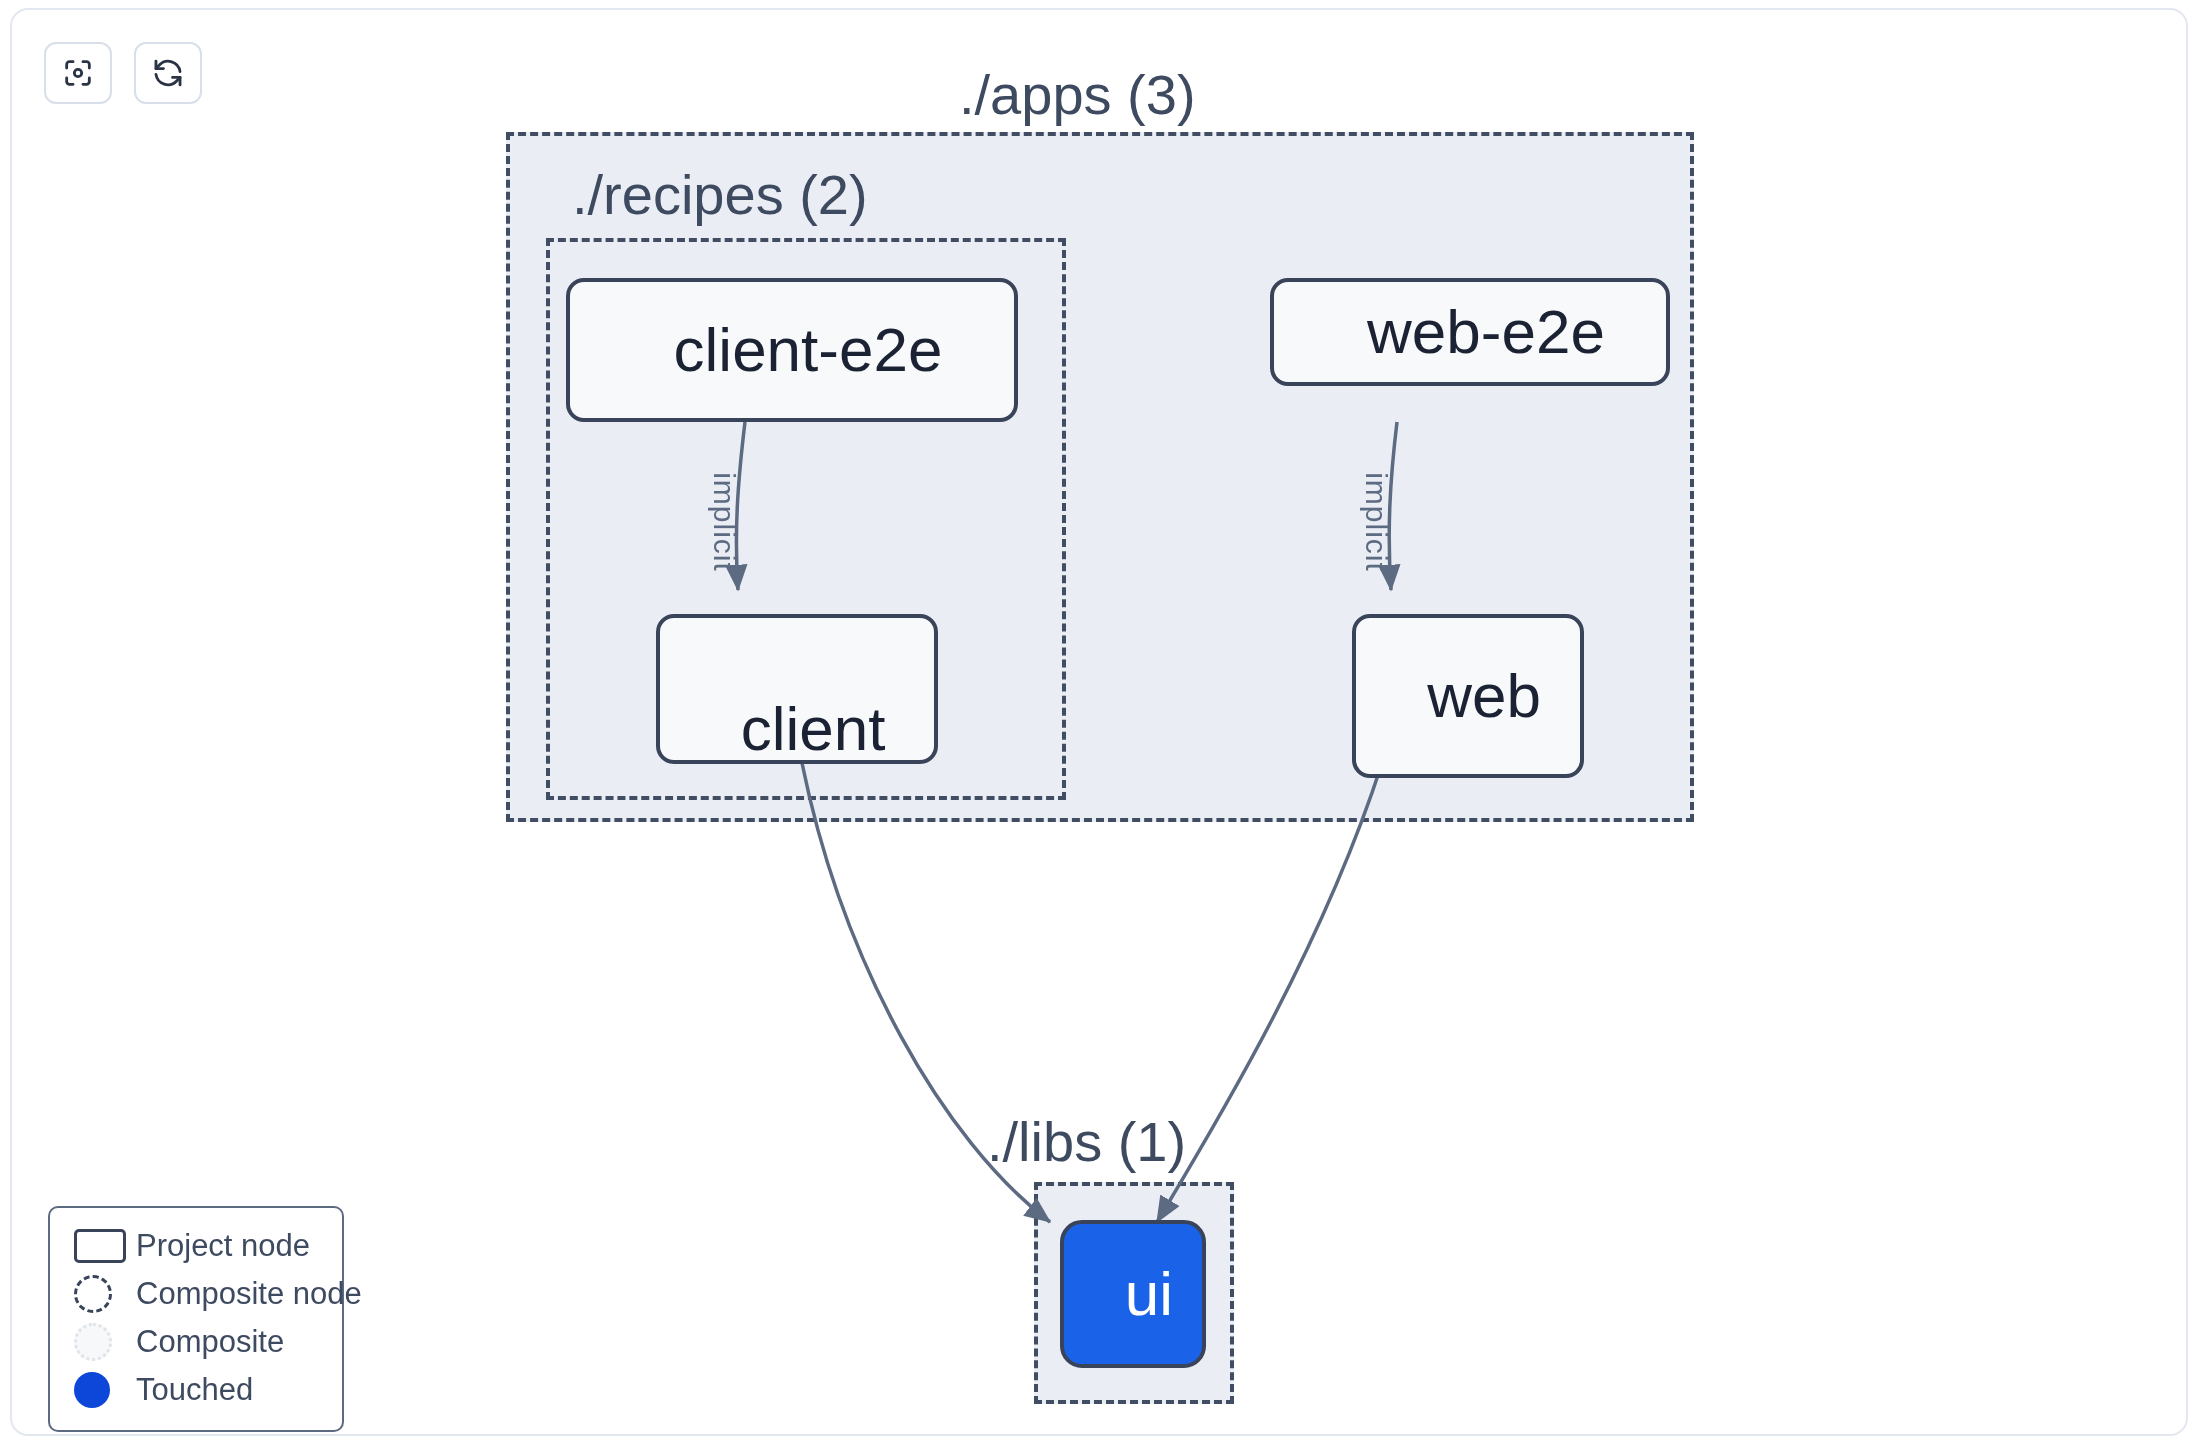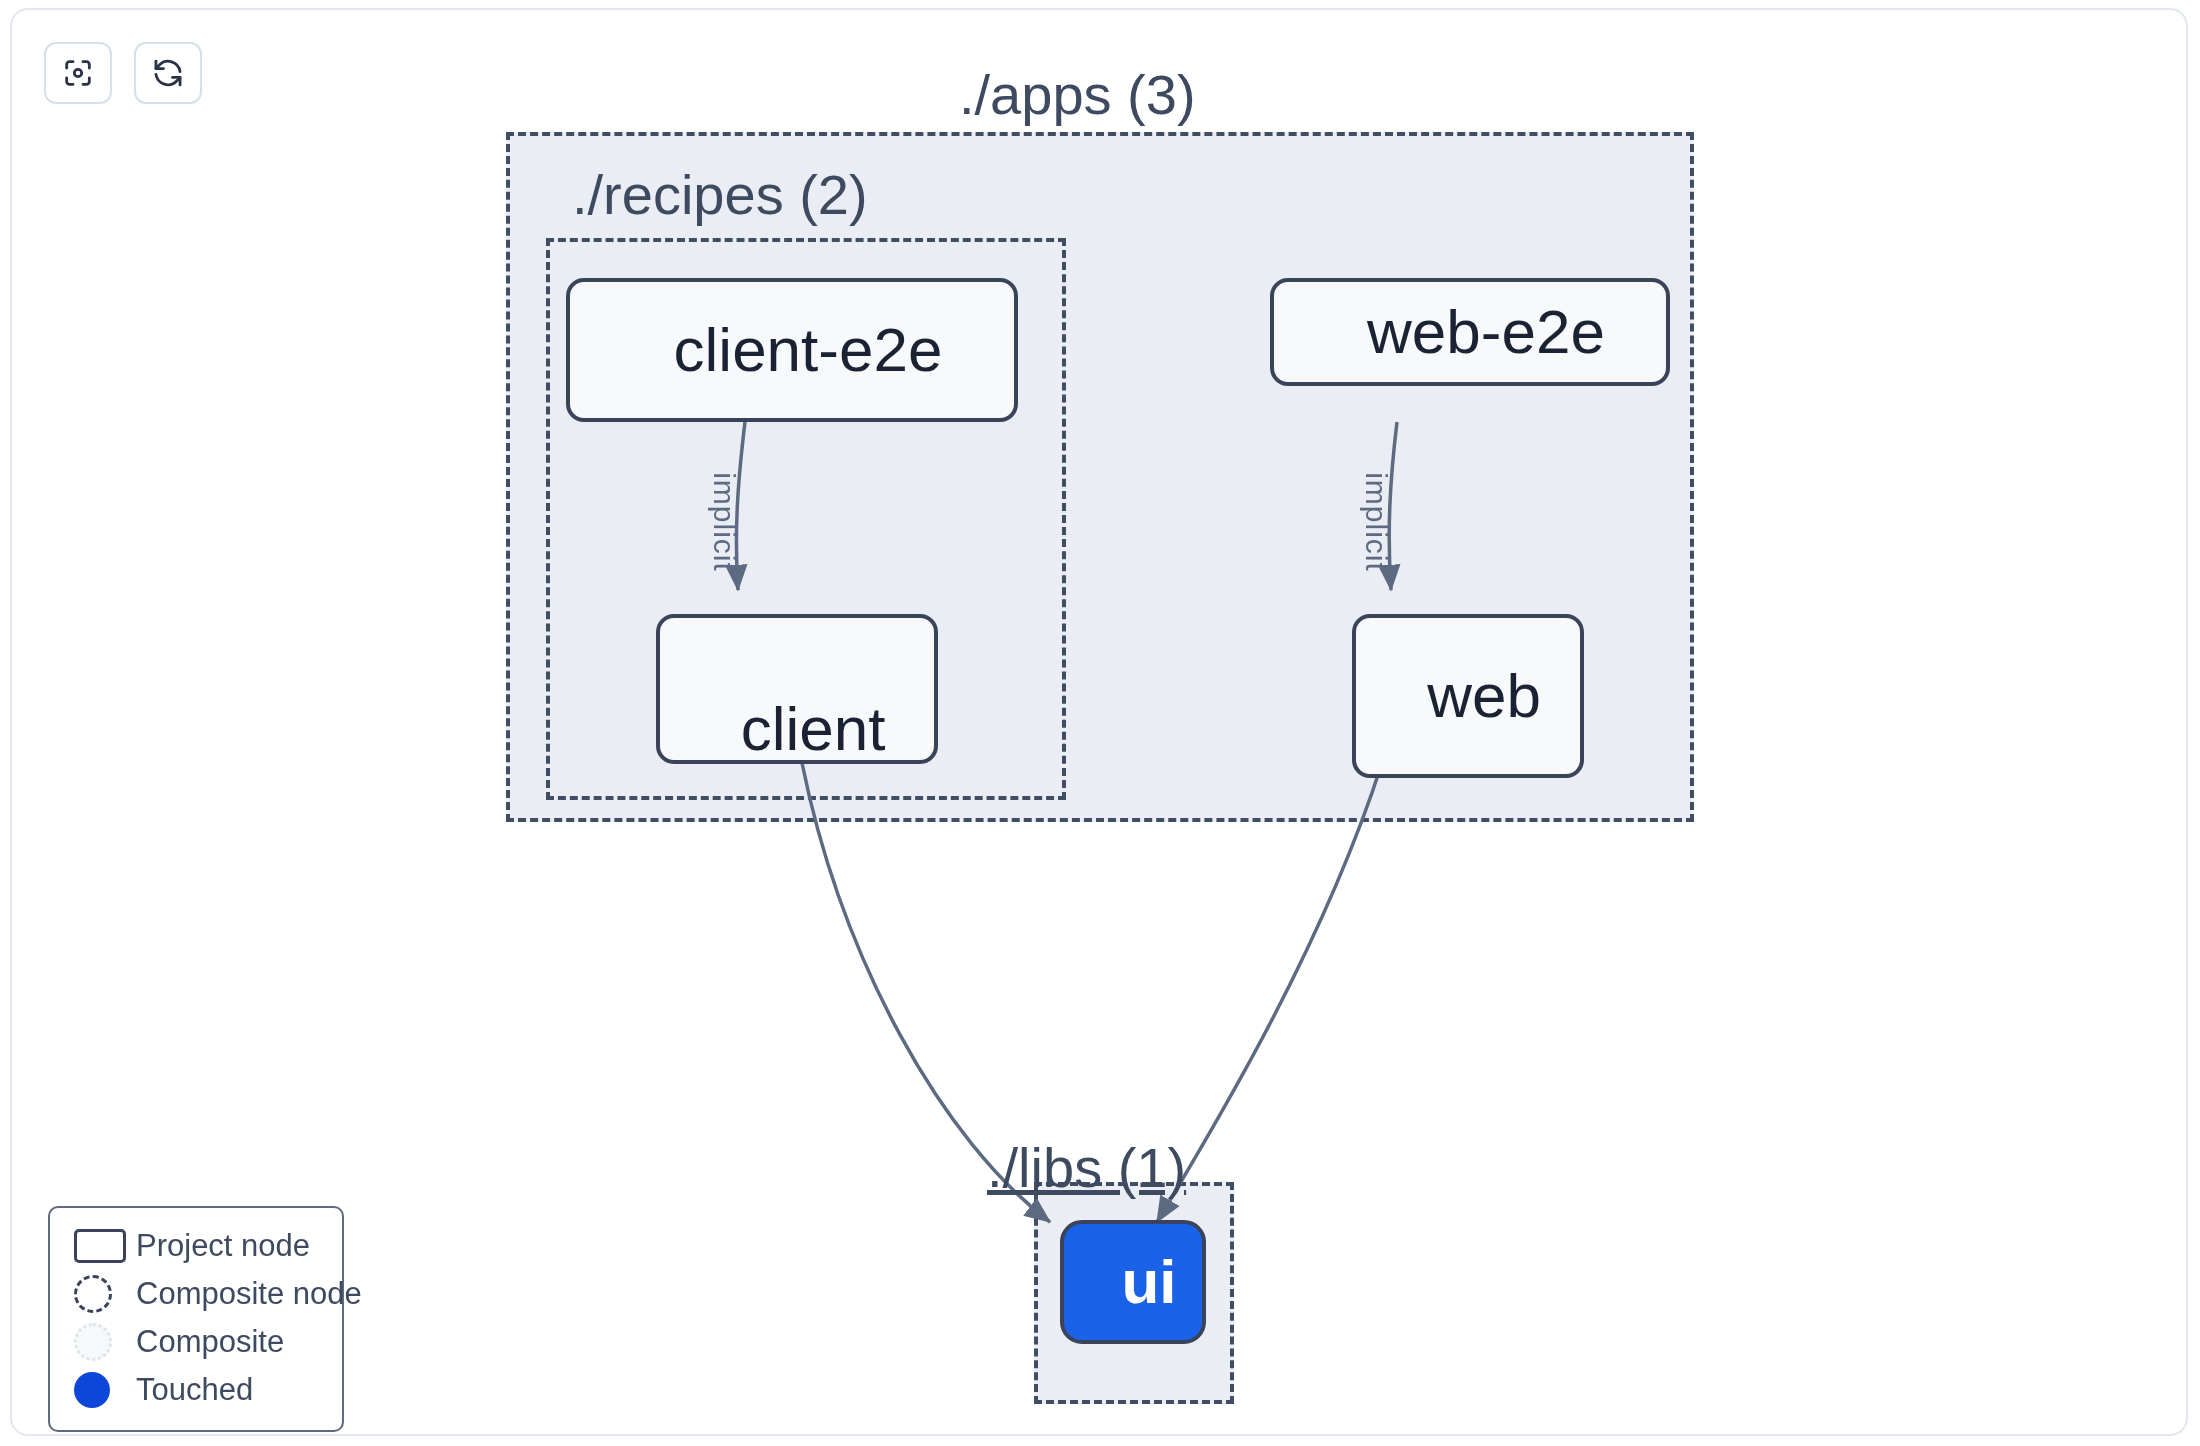--- a/index.html
+++ b/index.html
@@ -213,21 +213,21 @@
 
     <div id="graph-layer">
 
       <div class="group-box" style="left:494px; top:122px; width:1188px; height:690px;"></div>
       <div class="group-label" style="left:908px; top:52px;margin-left:39px;">./apps (3)</div>
 
       <div class="group-box" style="left:534px; top:228px; width:520px; height:562px;"></div>
       <div class="group-label" style="left:560px; top:152px;">./recipes (2)</div>
 
       <div class="group-box" style="left:1022px; top:1172px; width:200px; height:222px;"></div>
-      <div class="group-label" style="left:975px; top:1125px;text-decoration:underline;">./libs (1)</div>
+      <div class="group-label" style="left:975px; top:1099px;">./libs (1)</div>
 
       <svg id="edge-svg" viewBox="0 0 2178 1428" preserveAspectRatio="none">
         <defs>
           <marker id="arrow" markerWidth="9" markerHeight="9" refX="7.2" refY="3.2" orient="auto" markerUnits="strokeWidth">
             <path d="M0,0 L7.6,3.2 L0,6.4 z" fill="#5c6a82"></path>
           </marker>
         </defs>
 
         <path d="M 733,412 C 726,470 722,520 726,580" stroke="#5c6a82" stroke-width="3.5" fill="none" marker-end="url(#arrow)"></path>
 
@@ -250,21 +250,21 @@
       </div>
 
       <div class="node" style="left:1258px; top:268px; width:400px; height:108px;">
         <span class="node-label">web-e2e</span>
       </div>
 
       <div class="node" style="left:1340px; top:604px; width:232px; height:164px;">
         <span class="node-label">web</span>
       </div>
 
-      <div class="node touched" style="left:1048px; top:1210px; width:146px; height:124px;font-weight:bold;">
+      <div class="node touched" style="left:1048px; top:1210px; width:146px; height:148px;">
         <span class="node-label">ui</span>
       </div>
 
     </div>
 
     <div id="legend">
       <div class="legend-row">
         <span class="legend-swatch">
           <span class="sw-rect"></span>
         </span>

